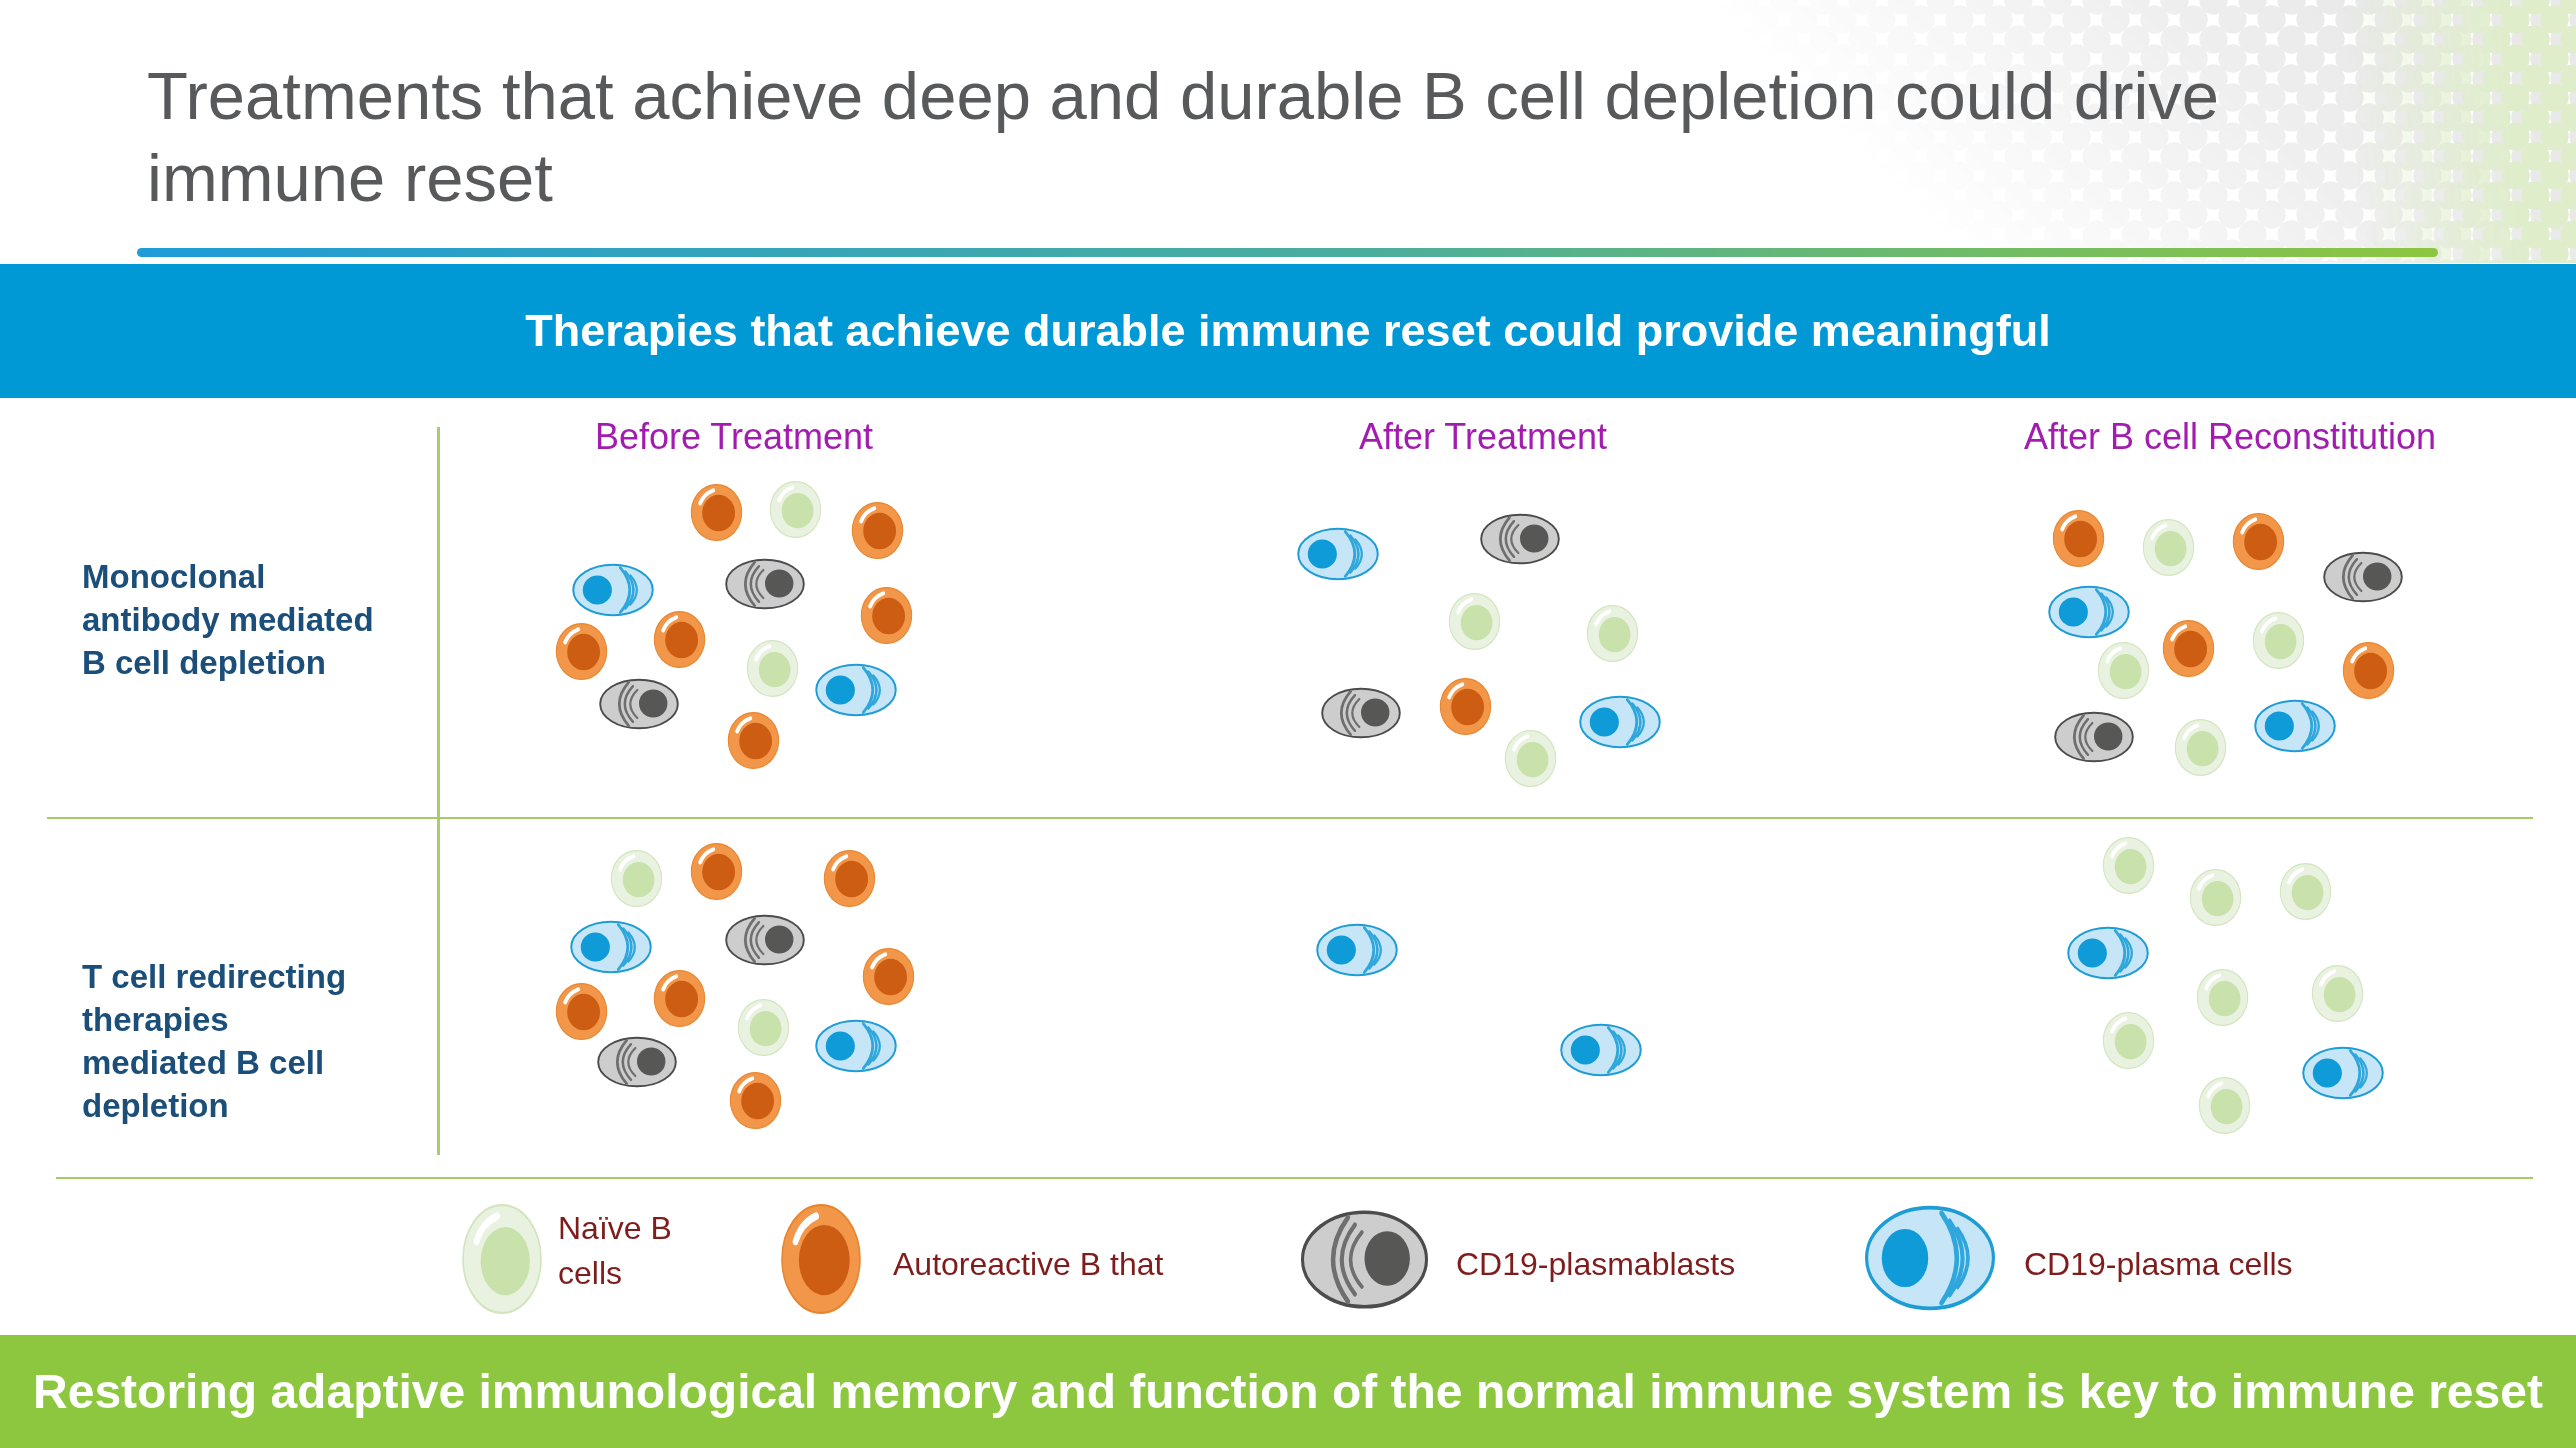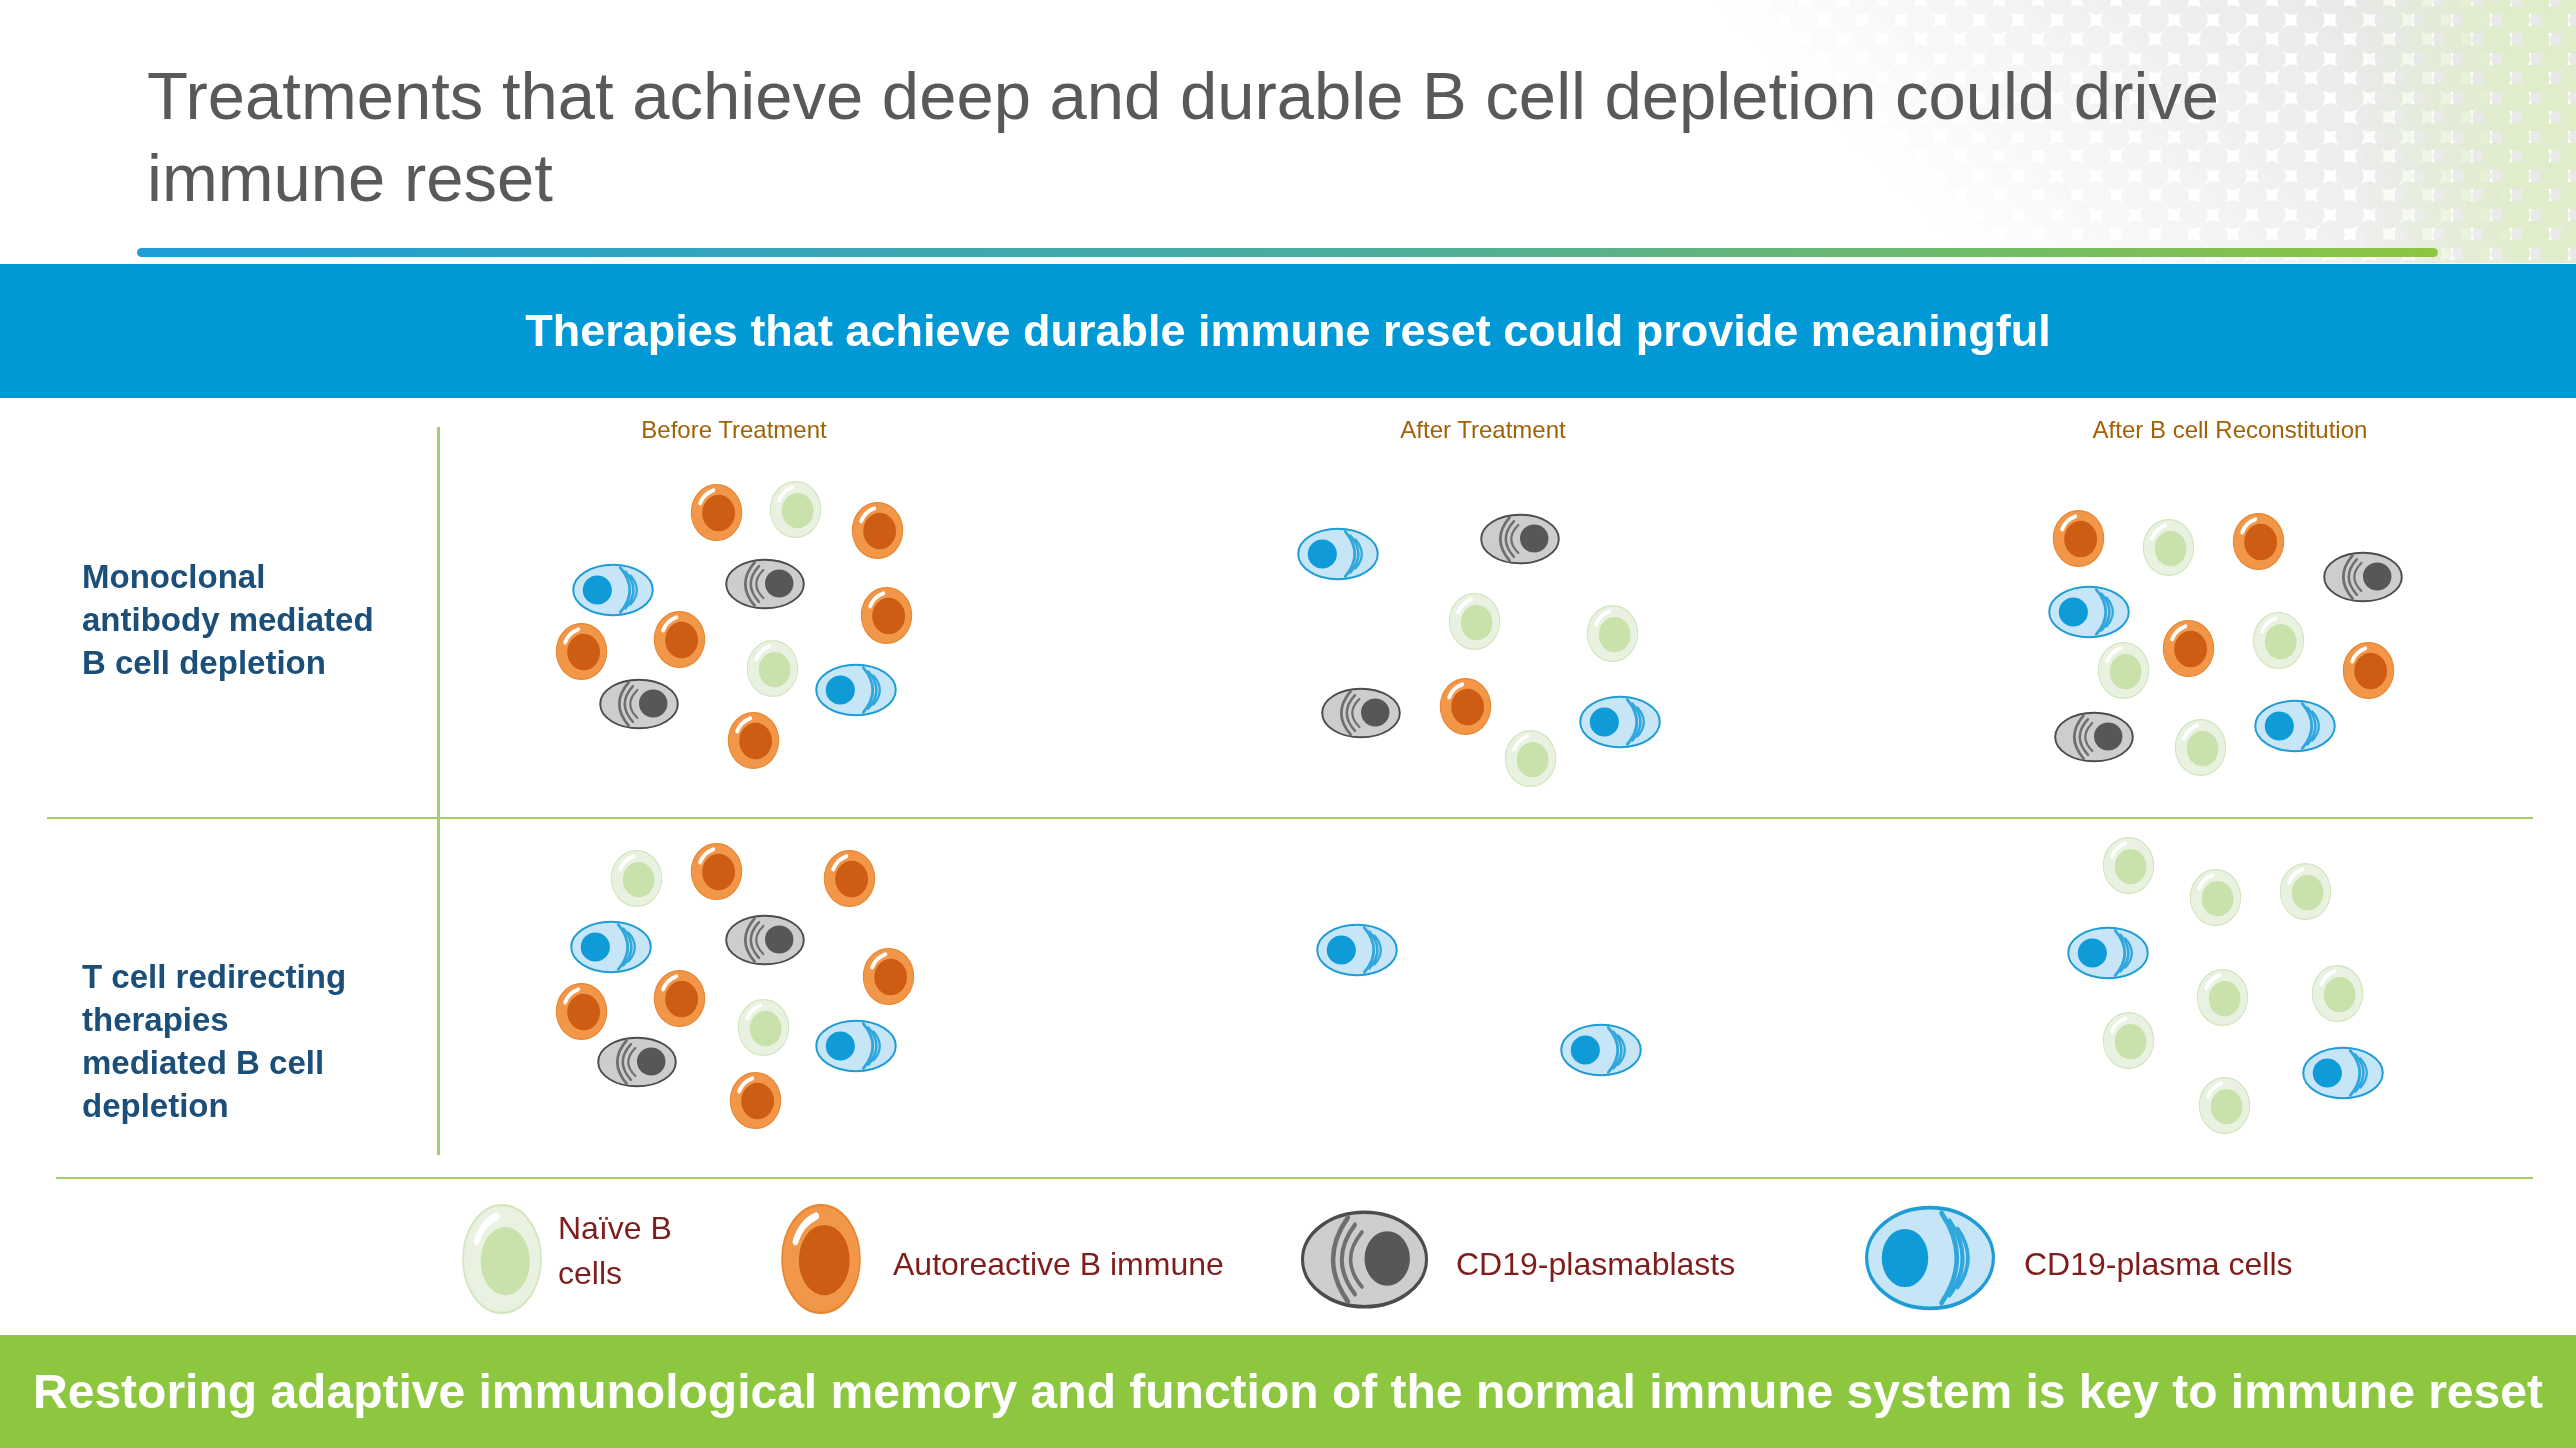--- a/index.html
+++ b/index.html
@@ -23,21 +23,21 @@
   .title{position:absolute;left:137px;top:45px;width:2370px;margin:10px;
     font-size:67px;font-weight:400;line-height:1.22;color:#58595b;white-space:pre-line;}
   .title-underline{position:absolute;left:137px;top:248px;width:2301px;height:9.4px;border-radius:5.2px;
     background:linear-gradient(90deg,#1e9cd8 0%,#4dae9a 55%,#8dc63f 100%);}
 
   .banner-blue{position:absolute;left:0;top:264px;width:2576px;height:134px;background:#0099d6;
     display:flex;flex-direction:row;justify-content:center;align-items:center;
     color:#ffffff;font-weight:bold;font-size:45px;line-height:1.3;text-align:center;}
 
   .col-header{position:absolute;top:416px;transform:translateX(-50%);
-    font-size:24px;color:#a16207;white-space:nowrap;}
+    font-size:36px;color:#a21caf;white-space:nowrap;}
   .hc1{left:734px}.hc2{left:1483px}.hc3{left:2230px}
 
   .row-label{position:absolute;left:82px;width:369px;font-weight:bold;font-size:33px;
     line-height:1.3;color:#1b4e79;white-space:pre-line;}
   .r1{top:556px}.r2{top:956px}
 
   .vline{position:absolute;left:437px;top:427px;width:2.6px;height:728px;background:#a9cc6c;}
   .hline{position:absolute;height:2.1px;background:#a5cb69;}
   .hl1{left:47px;top:817px;width:2486px;}
   .hl2{left:56px;top:1177px;width:2477px;}
@@ -307,21 +307,21 @@
 
   <svg class="legend-icon li-n" viewBox="0 0 100 100" preserveAspectRatio="none">
       <use href="#sym-n"></use>
     </svg>
   <div class="legend-label ll-n">Naïve B
 cells</div>
 
   <svg class="legend-icon li-a" viewBox="0 0 100 100" preserveAspectRatio="none">
       <use href="#sym-a"></use>
     </svg>
-  <div class="legend-label ll-a">Autoreactive B immune</div>
+  <div class="legend-label ll-a">Autoreactive B that</div>
 
   <svg class="legend-icon li-pb" viewBox="0 0 150 100" preserveAspectRatio="none">
       <use href="#sym-pb"></use>
     </svg>
   <div class="legend-label ll-pb">CD19-plasmablasts</div>
 
   <svg class="legend-icon li-pc" viewBox="0 0 150 100" preserveAspectRatio="none">
       <use href="#sym-pc"></use>
     </svg>
   <div class="legend-label ll-pc">CD19-plasma cells</div>

